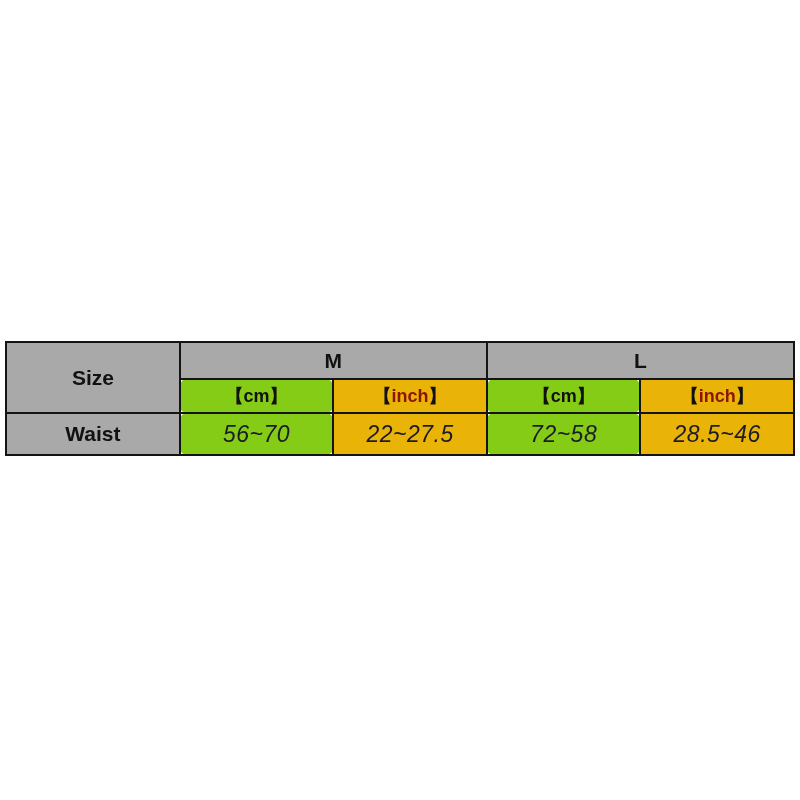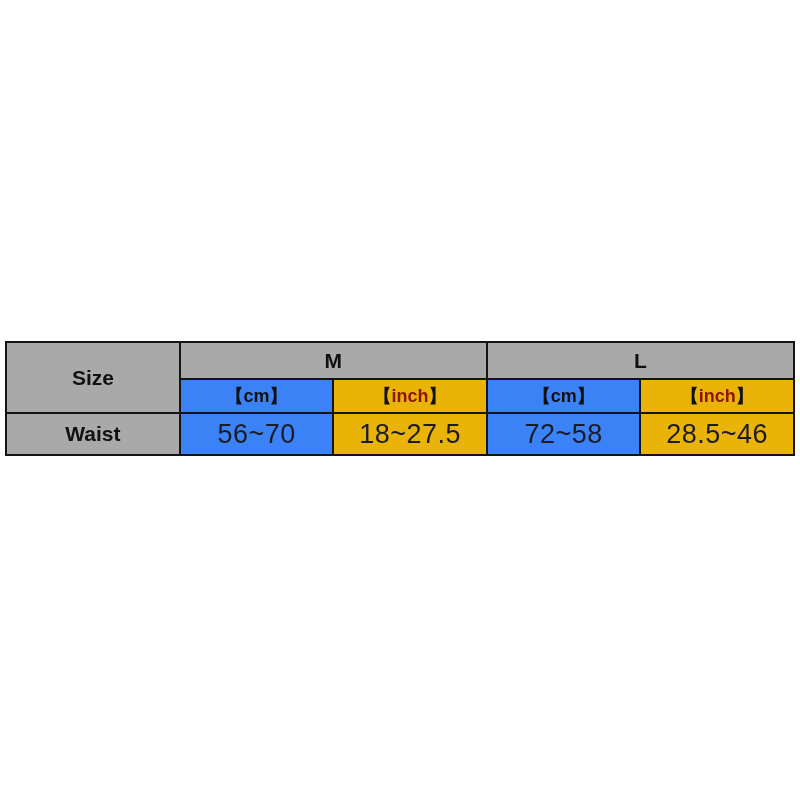--- a/index.html
+++ b/index.html
@@ -34,40 +34,41 @@
     white-space: nowrap;
   }
   .col-size  { width: 21.8%; }
   .col-unit  { width: 19.55%; }
 
   .row-top   { height: 37px; }
   .row-units { height: 34px; }
   .row-vals  { height: 42px; }
 
   .cell-gray   { background: #a9a9a9; }
-  .cell-blue   { background: #3b82f6; }
+  .cell-blue   { background: #84cc16; border-radius: 7px; }
   .cell-orange { background: #eab308; }
 
   .hdr-text {
     font-weight: bold;
     font-size: 21px;
     color: #111111;
   }
   .unit-text {
     font-weight: bold;
     font-size: 18px;
     color: #111111;
   }
   .inch-inner {
     color: #8b1600;
   }
   .val-text {
-    font-size: 27px;
+    font-size: 23px;
     color: #1c1c28;
     letter-spacing: 0.5px;
+    font-style: italic;
   }
 </style>
 </head>
 <body>
 
 <div class="page">
   <table class="size-chart">
     <tbody>
         <tr class="row-top">
       <td class="cell-gray col-size" rowspan="2">
@@ -95,21 +96,21 @@
       </td>
     </tr>
     <tr class="row-vals">
       <td class="cell-gray">
         <span class="hdr-text">Waist</span>
       </td>
       <td class="cell-blue">
         <span class="val-text">56~70</span>
       </td>
       <td class="cell-orange">
-        <span class="val-text">18~27.5</span>
+        <span class="val-text">22~27.5</span>
       </td>
       <td class="cell-blue">
         <span class="val-text">72~58</span>
       </td>
       <td class="cell-orange">
         <span class="val-text">28.5~46</span>
       </td>
     </tr>
   </tbody>
     </table>

